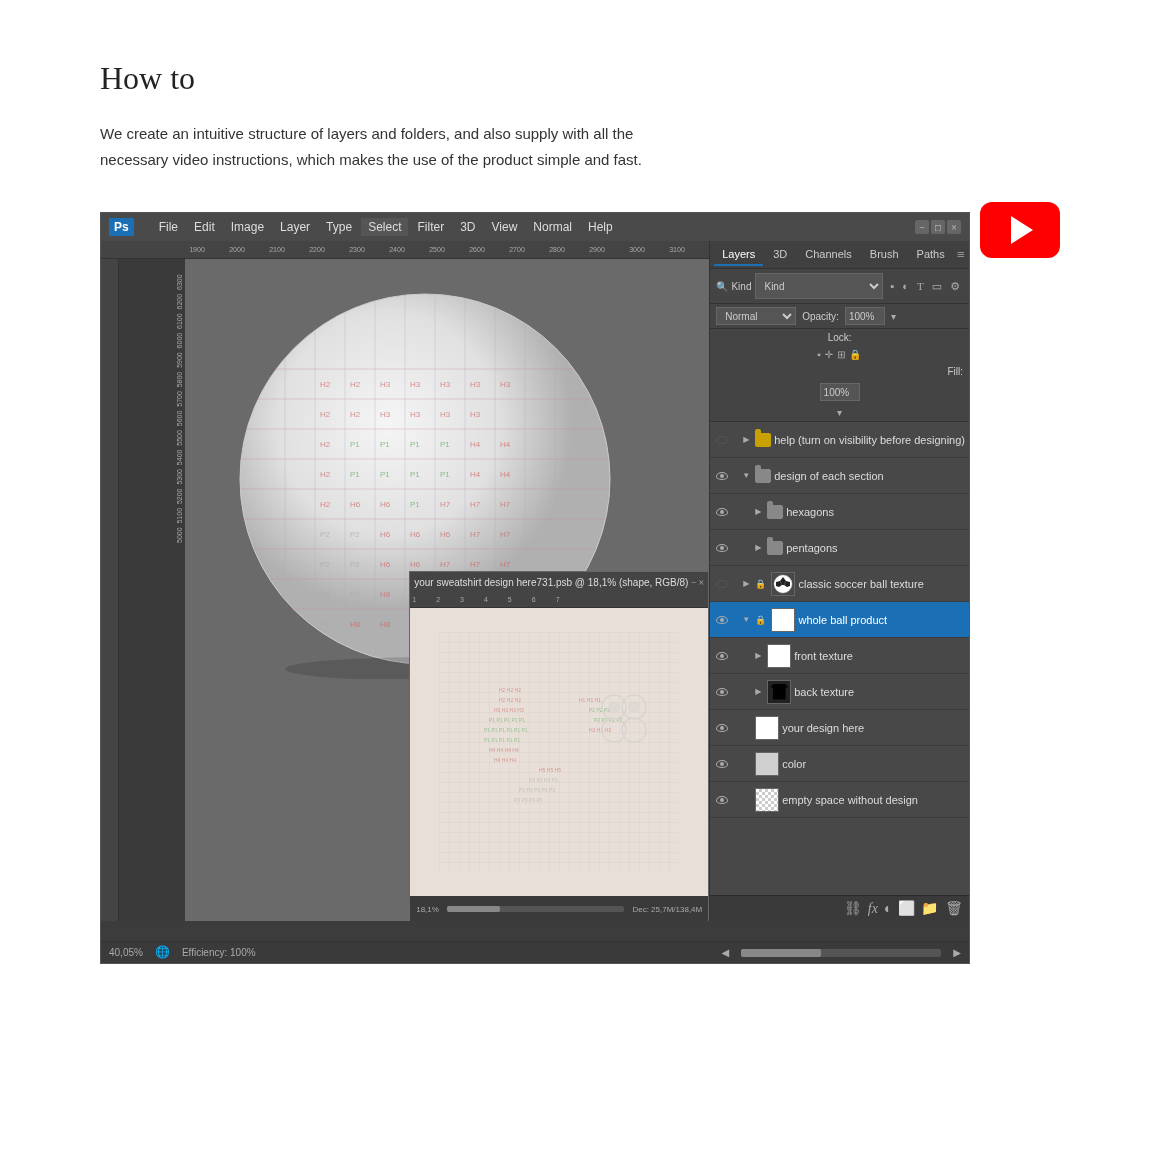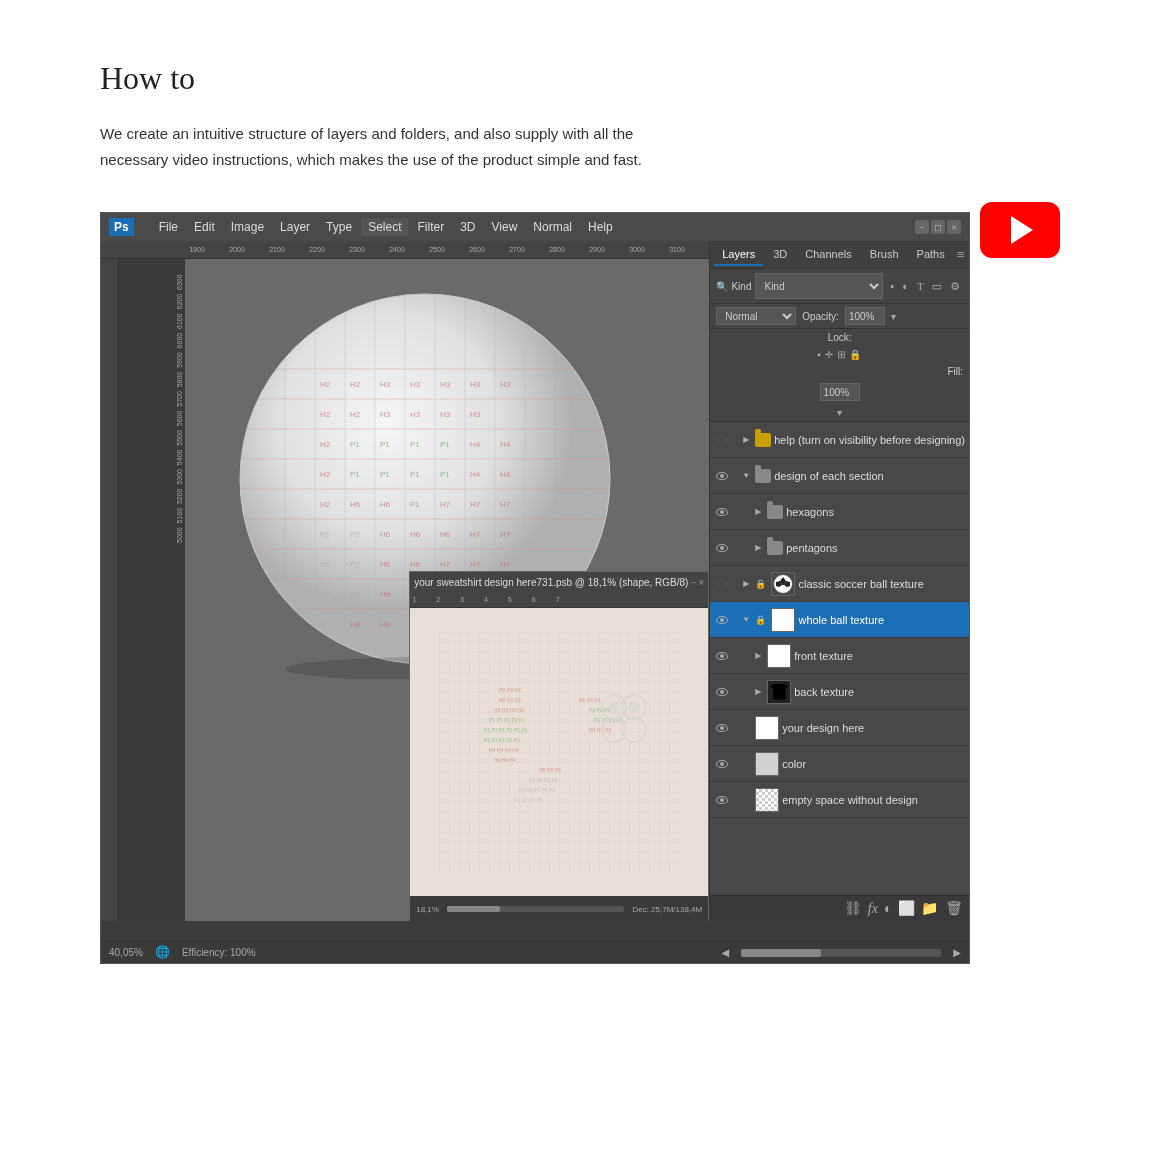--- a/index.html
+++ b/index.html
@@ -822,21 +822,21 @@
             <div class="layer-item selected">
               <div class="layer-eye">
                 <div class="eye-icon"></div>
               </div>
               <span style="width:4px;"></span>
               <span class="layer-expand">▼</span>
               <span style="color:#fff; font-size:9px; margin-right:2px;">🔒</span>
               <div class="layer-thumb layer-thumb-white">
                 <div class="tshirt-white"></div>
               </div>
-              <span class="layer-name" style="color:#fff;">whole ball texture</span>
+              <span class="layer-name" style="color:#fff;">whole ball product</span>
             </div>
 
             <div class="layer-item">
               <div class="layer-eye">
                 <div class="eye-icon"></div>
               </div>
               <span style="width:16px;"></span>
               <span class="layer-expand">▶</span>
               <div class="layer-thumb layer-thumb-white">
                 <div class="tshirt-white"></div>

